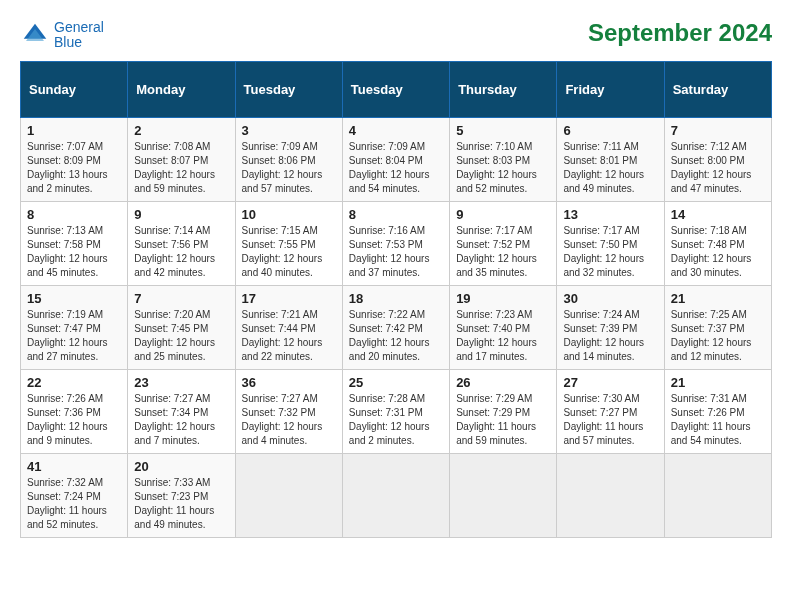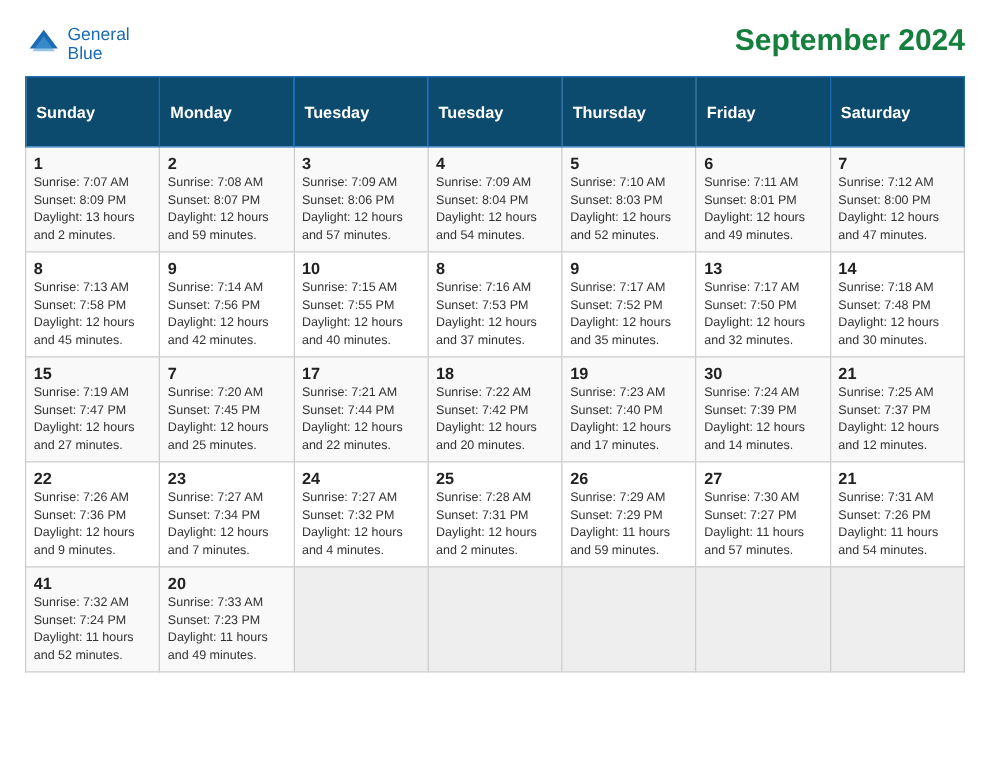--- a/index.html
+++ b/index.html
@@ -216,21 +216,21 @@
       <tr>
         <td>
           <span class="day-number">22</span>
           <div class="day-info">Sunrise: 7:26 AM<br>Sunset: 7:36 PM<br>Daylight: 12 hours<br>and 9 minutes.</div>
         </td>
         <td>
           <span class="day-number">23</span>
           <div class="day-info">Sunrise: 7:27 AM<br>Sunset: 7:34 PM<br>Daylight: 12 hours<br>and 7 minutes.</div>
         </td>
         <td>
-          <span class="day-number">24</span>
+          <span class="day-number">36</span>
           <div class="day-info">Sunrise: 7:27 AM<br>Sunset: 7:32 PM<br>Daylight: 12 hours<br>and 4 minutes.</div>
         </td>
         <td>
           <span class="day-number">25</span>
           <div class="day-info">Sunrise: 7:28 AM<br>Sunset: 7:31 PM<br>Daylight: 12 hours<br>and 2 minutes.</div>
         </td>
         <td>
           <span class="day-number">26</span>
           <div class="day-info">Sunrise: 7:29 AM<br>Sunset: 7:29 PM<br>Daylight: 11 hours<br>and 59 minutes.</div>
         </td>

